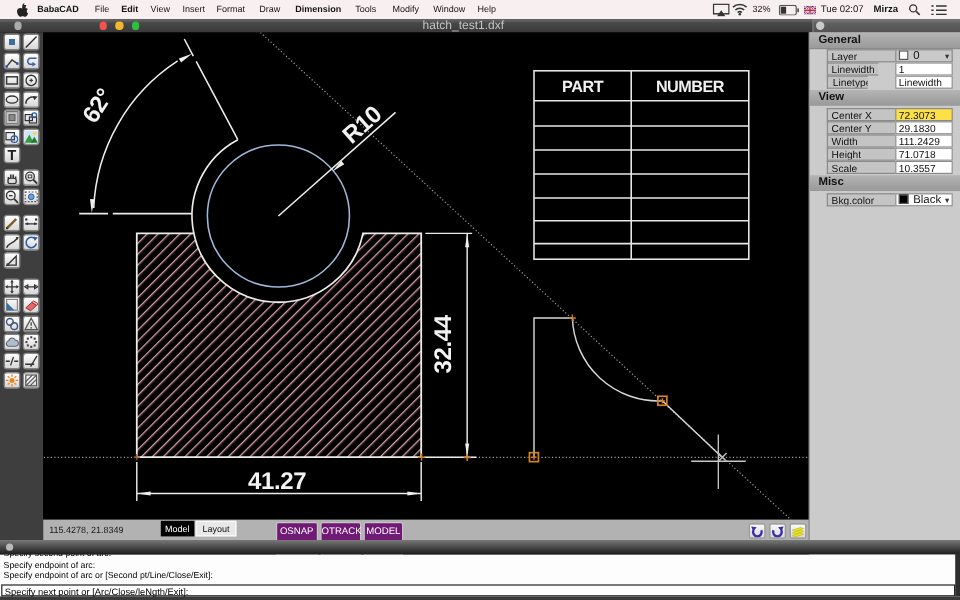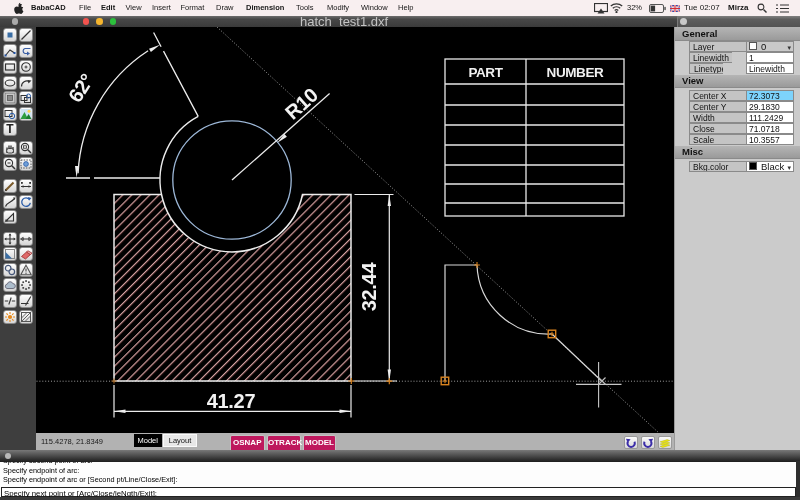--- a/index.html
+++ b/index.html
@@ -1,21 +1,21 @@
 <!DOCTYPE html>
 <html><head><meta charset="utf-8"><style>
 * { margin:0; padding:0; box-sizing:content-box; }
 body { width:800px; height:500px; overflow:hidden; position:relative;
        font-family:"Liberation Sans", sans-serif; background:#000; }
 .tbtn { position:absolute; width:14px; height:14px; border-radius:3px;
         background:linear-gradient(#ffffff,#d6d6d6); border:1px solid #8a8a8a;
         box-sizing:border-box; overflow:hidden; }
 .tbtn svg { position:absolute; left:0.5px; top:0.5px; }
-.sbtn { position:absolute; top:435px; height:28px; background:#be185d; color:#fff;
-        font-size:8px; font-weight:700; text-align:center; line-height:13px;
+.sbtn { position:absolute; top:435px; height:28px; background:#701a75; color:#fff;
+        font-size:8px; font-weight:400; text-align:center; line-height:13px;
         border:1px solid #c4c4c4; border-radius:2px; box-sizing:border-box; }
 .ubtn { position:absolute; top:435.5px; width:14px; height:13px; background:linear-gradient(#fafafa,#d8d8d8);
         border:1px solid #999; border-radius:2px; box-sizing:border-box; overflow:hidden; }
 .cmdline { position:absolute; left:3px; font-size:7.3px; color:#000; white-space:pre; }
 </style></head>
 <body>
 
 <div style="position:absolute;left:0;top:0;width:800px;height:16px;background:#f8eff0;font-size:7.5px;color:#151515">
 <span style="position:absolute;left:31px;top:0;line-height:16px;font-weight:700">BabaCAD</span>
     <span style="position:absolute;left:79px;top:0;line-height:16px;font-weight:400">File</span>
@@ -65,21 +65,21 @@
     <span style="position:absolute;left:728px;top:0;line-height:16px;font-size:8px;font-weight:700">Mirza</span>
 </div>
 
 <div style="position:absolute;left:0;top:16px;width:800px;height:11px;background:linear-gradient(#6e6e6e,#474747 30%,#3a3a3a)">
   <div style="position:absolute;left:677px;top:0;width:123px;height:11px;background:rgba(255,255,255,0.13);border-left:1px solid #7a7a7a"></div>
   <div style="position:absolute;left:11.5px;top:2px;width:6.5px;height:6.5px;border-radius:50%;background:#aaa"></div>
   <div style="position:absolute;left:82.5px;top:2.3px;width:6.5px;height:6.5px;border-radius:50%;background:#f2534e"></div>
   <div style="position:absolute;left:96px;top:2.3px;width:6.5px;height:6.5px;border-radius:50%;background:#f5b52e"></div>
   <div style="position:absolute;left:109.5px;top:2.3px;width:6.5px;height:6.5px;border-radius:50%;background:#2cc03c"></div>
   <div style="position:absolute;left:680px;top:1.8px;width:7px;height:7px;border-radius:50%;background:#c9c9c9"></div>
-  <div style="position:absolute;left:300px;top:0;width:120px;text-align:left;font-size:13px;color:#c4c4c4;line-height:11px">hatch_test1.dxf</div>
+  <div style="position:absolute;left:300px;top:0;width:120px;text-align:right;font-size:10px;color:#c4c4c4;line-height:11px">hatch_test1.dxf</div>
 </div>
 
 <div style="position:absolute;left:0;top:27px;width:36px;height:423px;background:#3e3e3e">
 <div class="tbtn" style="left:3px;top:1px">
       <svg width="12" height="12" viewBox="0 0 12 12" style="position:absolute;left:0px;top:0px">
         <rect x="3.5" y="3.5" width="5" height="5" fill="#3a6ea5"></rect>
       </svg>
     </div>
 <div class="tbtn" style="left:19px;top:1px">
       <svg width="12" height="12" viewBox="0 0 12 12" style="position:absolute;left:0px;top:0px">
@@ -363,26 +363,26 @@
       <span style="position:absolute;left:2px;top:0.0px;width:8px;height:8px;background:#fff;border:1px solid #555;box-sizing:border-box"></span>
       <span style="position:absolute;left:14px">0</span>
       <span style="position:absolute;right:2px;top:1px;font-size:7px;color:#333">▾</span>
     </div>
 <div style="position:absolute;left:14px;top:25px;width:43px;height:11px;background:#c4c4c4;border:1px solid #8a8a8a;border-right:none;box-sizing:border-box;font-size:8.5px;color:#111;line-height:10px;padding-left:3px;overflow:hidden">Linewidth</div>
     <div style="position:absolute;left:71px;top:25px;width:48px;height:11px;background:#fff;border:1px solid #8a8a8a;box-sizing:border-box;font-size:8.5px;color:#111;line-height:10px;padding-left:2px;overflow:hidden">1</div>
 <div style="position:absolute;left:14px;top:36px;width:34px;height:11px;background:#c4c4c4;border:1px solid #8a8a8a;border-right:none;box-sizing:border-box;font-size:8.5px;color:#111;line-height:10px;padding-left:4px;overflow:hidden">Linetype</div>
     <div style="position:absolute;left:71px;top:36px;width:48px;height:11px;background:#fff;border:1px solid #8a8a8a;box-sizing:border-box;font-size:8.5px;color:#111;line-height:10px;padding-left:2px;overflow:hidden">Linewidth</div>
 <div style="position:absolute;left:0;top:48px;width:126px;height:12px;background:linear-gradient(#b5b5b5,#9a9a9a);border-bottom:1px solid #8a8a8a;font-weight:700;font-size:9.5px;color:#111;padding:0 0 0 7px;line-height:12px">View</div>
 <div style="position:absolute;left:14px;top:63px;width:57px;height:11px;background:#c4c4c4;border:1px solid #8a8a8a;border-right:none;box-sizing:border-box;font-size:8.5px;color:#111;line-height:10px;padding-left:3px;overflow:hidden">Center X</div>
-    <div style="position:absolute;left:71px;top:63px;width:48px;height:11px;background:#7dd3fc;border:1px solid #8a8a8a;box-sizing:border-box;font-size:8.5px;color:#111;line-height:10px;padding-left:2px;overflow:hidden">72.3073</div>
+    <div style="position:absolute;left:71px;top:63px;width:48px;height:11px;background:#fde047;border:1px solid #8a8a8a;box-sizing:border-box;font-size:8.5px;color:#111;line-height:10px;padding-left:2px;overflow:hidden">72.3073</div>
 <div style="position:absolute;left:14px;top:74px;width:57px;height:11px;background:#c4c4c4;border:1px solid #8a8a8a;border-right:none;box-sizing:border-box;font-size:8.5px;color:#111;line-height:10px;padding-left:3px;overflow:hidden">Center Y</div>
     <div style="position:absolute;left:71px;top:74px;width:48px;height:11px;background:#fff;border:1px solid #8a8a8a;box-sizing:border-box;font-size:8.5px;color:#111;line-height:10px;padding-left:2px;overflow:hidden">29.1830</div>
 <div style="position:absolute;left:14px;top:85px;width:57px;height:11px;background:#c4c4c4;border:1px solid #8a8a8a;border-right:none;box-sizing:border-box;font-size:8.5px;color:#111;line-height:10px;padding-left:3px;overflow:hidden">Width</div>
     <div style="position:absolute;left:71px;top:85px;width:48px;height:11px;background:#fff;border:1px solid #8a8a8a;box-sizing:border-box;font-size:8.5px;color:#111;line-height:10px;padding-left:2px;overflow:hidden">111.2429</div>
-<div style="position:absolute;left:14px;top:96px;width:57px;height:11px;background:#c4c4c4;border:1px solid #8a8a8a;border-right:none;box-sizing:border-box;font-size:8.5px;color:#111;line-height:10px;padding-left:3px;overflow:hidden">Close</div>
+<div style="position:absolute;left:14px;top:96px;width:57px;height:11px;background:#c4c4c4;border:1px solid #8a8a8a;border-right:none;box-sizing:border-box;font-size:8.5px;color:#111;line-height:10px;padding-left:3px;overflow:hidden">Height</div>
     <div style="position:absolute;left:71px;top:96px;width:48px;height:11px;background:#fff;border:1px solid #8a8a8a;box-sizing:border-box;font-size:8.5px;color:#111;line-height:10px;padding-left:2px;overflow:hidden">71.0718</div>
 <div style="position:absolute;left:14px;top:107px;width:57px;height:11px;background:#c4c4c4;border:1px solid #8a8a8a;border-right:none;box-sizing:border-box;font-size:8.5px;color:#111;line-height:10px;padding-left:3px;overflow:hidden">Scale</div>
     <div style="position:absolute;left:71px;top:107px;width:48px;height:11px;background:#fff;border:1px solid #8a8a8a;box-sizing:border-box;font-size:8.5px;color:#111;line-height:10px;padding-left:2px;overflow:hidden">10.3557</div>
 <div style="position:absolute;left:0;top:119px;width:126px;height:12px;background:linear-gradient(#b5b5b5,#9a9a9a);border-bottom:1px solid #8a8a8a;font-weight:700;font-size:9.5px;color:#111;padding:0 0 0 7px;line-height:12px">Misc</div>
 <div style="position:absolute;left:14px;top:134px;width:57px;height:11px;background:#c4c4c4;border:1px solid #8a8a8a;border-right:none;box-sizing:border-box;font-size:8.5px;color:#111;line-height:10px;padding-left:3px;overflow:hidden">Bkg.color</div>
     <div style="position:absolute;left:71px;top:134px;width:48px;height:11px;background:#ffffff;border:1px solid #8a8a8a;box-sizing:border-box;font-size:9.5px;color:#111;line-height:10px">
       <span style="position:absolute;left:2px;top:0.0px;width:8px;height:8px;background:#000;border:1px solid #555;box-sizing:border-box"></span>
       <span style="position:absolute;left:14px">Black</span>
       <span style="position:absolute;right:2px;top:1px;font-size:7px;color:#333">▾</span>
     </div>

